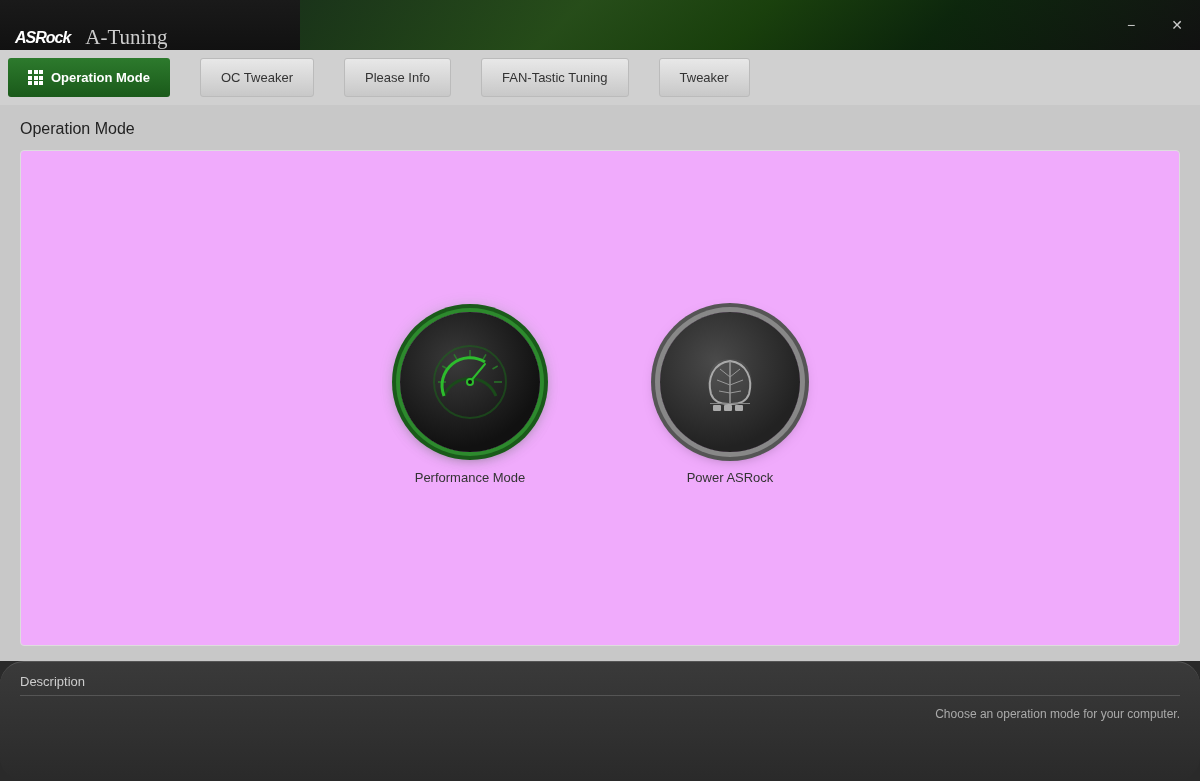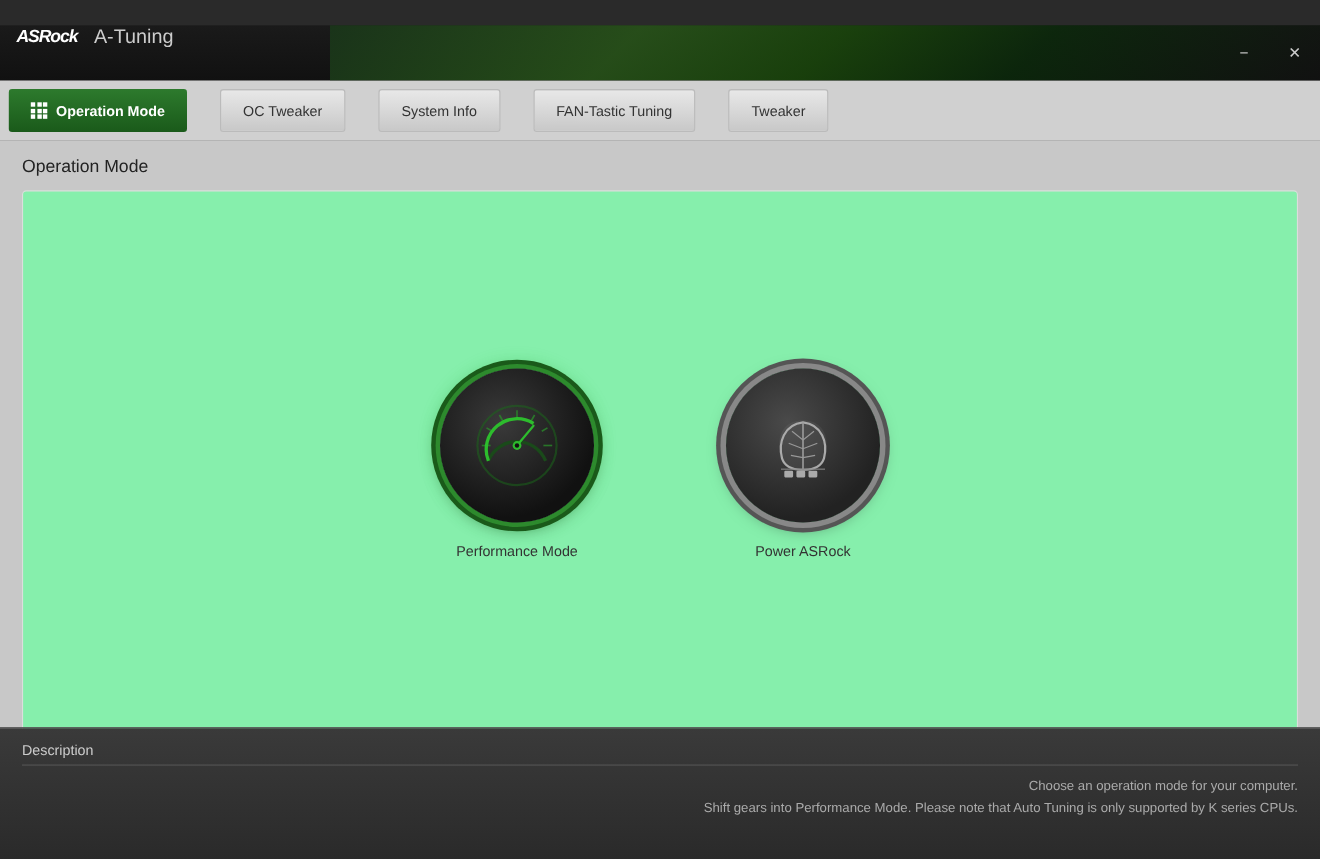--- a/index.html
+++ b/index.html
@@ -12,23 +12,22 @@
       overflow: hidden;
       position: relative;
     }
 
     
     #title-bar {
       width: 100%;
       height: 50px;
       background: linear-gradient(to bottom, #1a1a1a, #111);
       display: flex;
-      align-items: flex-start;
+      align-items: flex-end;
       position: relative;
-      margin-top: 23px;
     }
 
     #title-bar-bg {
       position: absolute;
       right: 0;
       top: 0;
       width: 75%;
       height: 100%;
       background: linear-gradient(135deg, #1a3a1a 0%, #2a5a1a 30%, #1a4a0a 50%, #0a2a0a 70%, #111 100%);
       opacity: 0.8;
@@ -44,23 +43,24 @@
     #logo-text {
       color: #fff;
       font-size: 16px;
       font-weight: bold;
       font-style: italic;
       letter-spacing: -1px;
     }
 
     #app-title {
       color: #ccc;
-      font-size: 18px;
+      font-size: 21px;
       margin-left: 15px;
       z-index: 2;
+      font-family: Liberation Serif, serif;
     }
 
     #window-controls {
       position: absolute;
       right: 0;
       top: 0;
       display: flex;
       height: 100%;
       z-index: 3;
     }
@@ -137,21 +137,21 @@
     }
 
     #section-title {
       font-size: 16px;
       color: #222;
       margin-bottom: 12px;
       font-weight: normal;
     }
 
     #mode-card {
-      background: #86efac;
+      background: #f0abfc;
       border: 1px solid #ddd;
       border-radius: 4px;
       width: 100%;
       height: calc(100% - 30px);
       display: flex;
       align-items: center;
       justify-content: center;
       gap: 120px;
     }
 
@@ -214,20 +214,21 @@
     
     #desc-panel {
       position: absolute;
       bottom: 0;
       left: 0;
       width: 100%;
       height: 120px;
       background: linear-gradient(to bottom, #3a3a3a, #2a2a2a);
       border-top: 1px solid #555;
       padding: 12px 20px;
+      border-radius: 24px;
     }
 
     #desc-title {
       color: #ccc;
       font-size: 13px;
       margin-bottom: 8px;
       padding-bottom: 6px;
       border-bottom: 1px solid #555;
     }
 
@@ -265,21 +266,21 @@
       <span></span>
         <span></span>
         <span></span>
     </span>
     <span>Operation Mode</span>
   </div>
   <div class="nav-tab inactive">
     <span>OC Tweaker</span>
   </div>
   <div class="nav-tab inactive">
-    <span>System Info</span>
+    <span>Please Info</span>
   </div>
   <div class="nav-tab inactive" style="line-height:1.2; text-align:right;">
     <span>FAN-Tastic Tuning</span>
   </div>
   <div class="nav-tab inactive">
     <span>Tweaker</span>
   </div>
 </div>
 
 <div id="main-content">
@@ -340,15 +341,14 @@
       <span class="mode-label">Power ASRock</span>
     </div>
 
   </div>
 </div>
 
 <div id="desc-panel">
   <div id="desc-title">Description</div>
   <div id="desc-text">
     <span>Choose an operation mode for your computer.</span><br>
-    <span>Shift gears into Performance Mode. Please note that Auto Tuning is only supported by K series CPUs.</span>
   </div>
 </div>
 
 </body></html>

